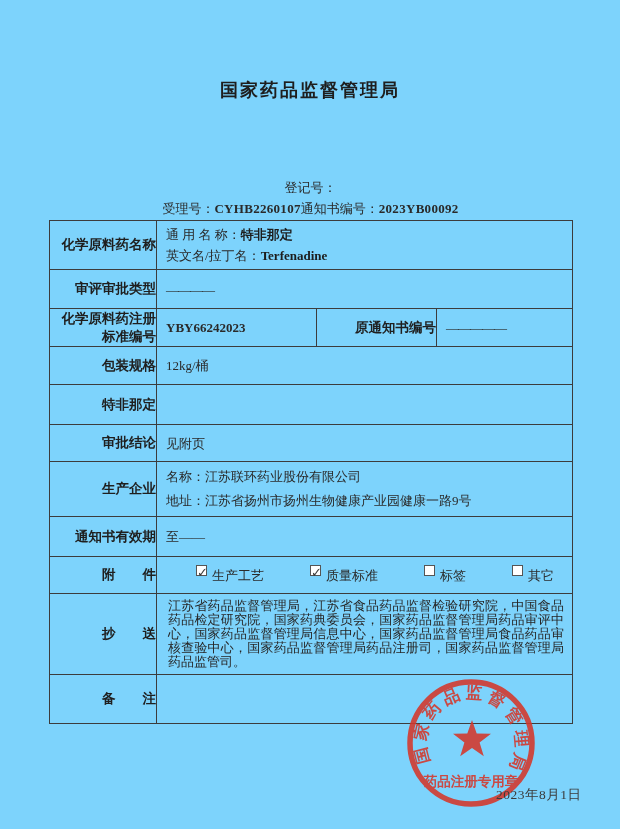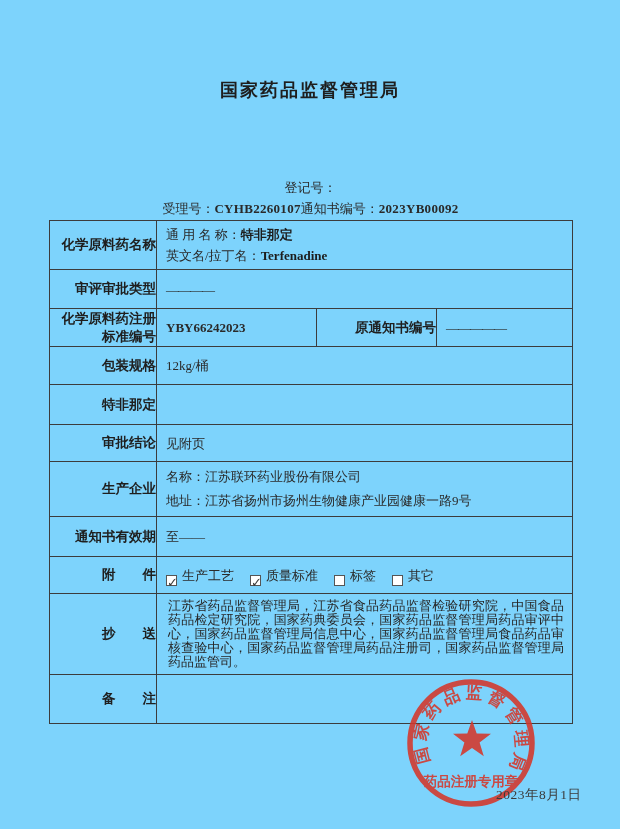--- a/index.html
+++ b/index.html
@@ -53,21 +53,21 @@
     display:inline-block; width:11px; height:11px;
     border:1px solid #555; position:relative; margin-right:5px;
     background:#fff; flex:0 0 auto;
   }
   .checkbox.checked::after {
     content:"\2713";
     position:absolute; left:0px; top:-4px;
     font-size:13px; color:#3a3a3a;
     font-family:"DejaVu Sans",sans-serif;
   }
-  .att-item { display:flex; align-items:flex-end; margin-right:10px; font-size:13px; }
+  .att-item { display:flex; align-items:flex-start; margin-right:10px; font-size:13px;margin-left:30px; }
   .copy-text { font-size:12.5px; line-height:14px; text-align:justify; padding:5px 8px 5px 11px; }
   .seal { position:absolute; left:390px; top:662px; width:162px; height:162px; opacity:0.88; z-index:3; }
   .seal-date {
     position:absolute; left:452px; top:786px; width:120px;
     font-size:13.5px; color:#3b3b3b; letter-spacing:0.5px; z-index:4;
     font-family:"Liberation Serif","DejaVu Serif",serif;
     margin-left:44px;
   }
 </style>
 </head>

